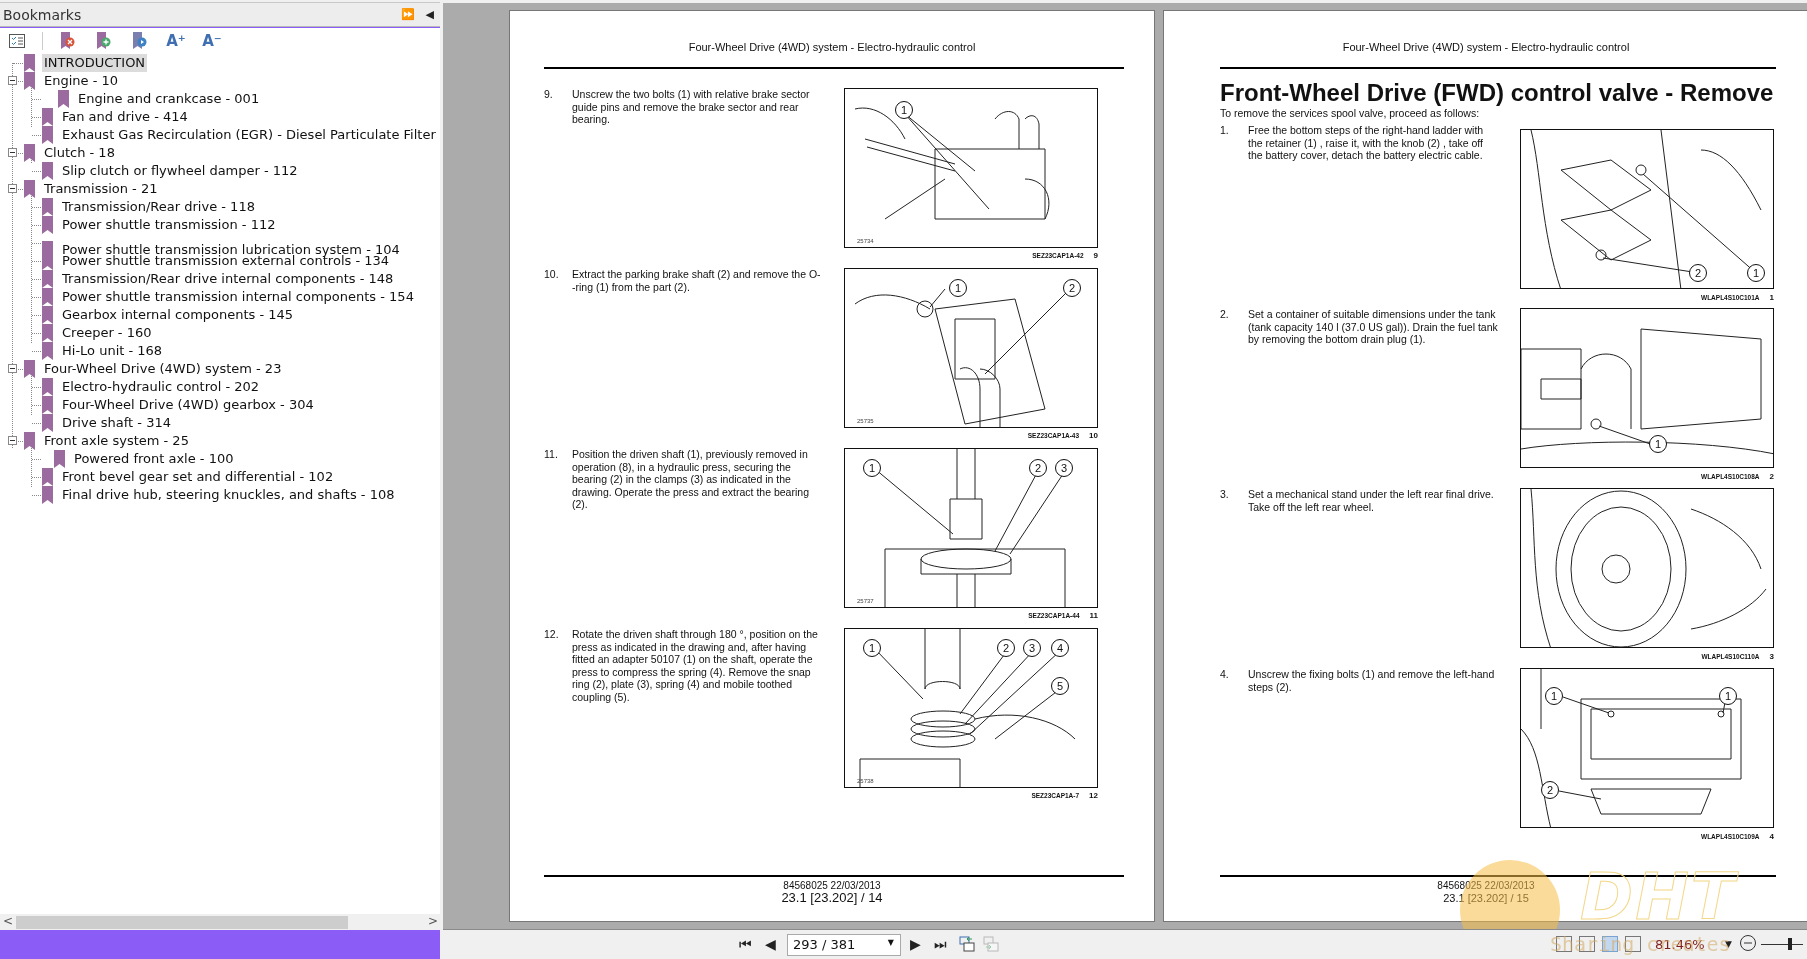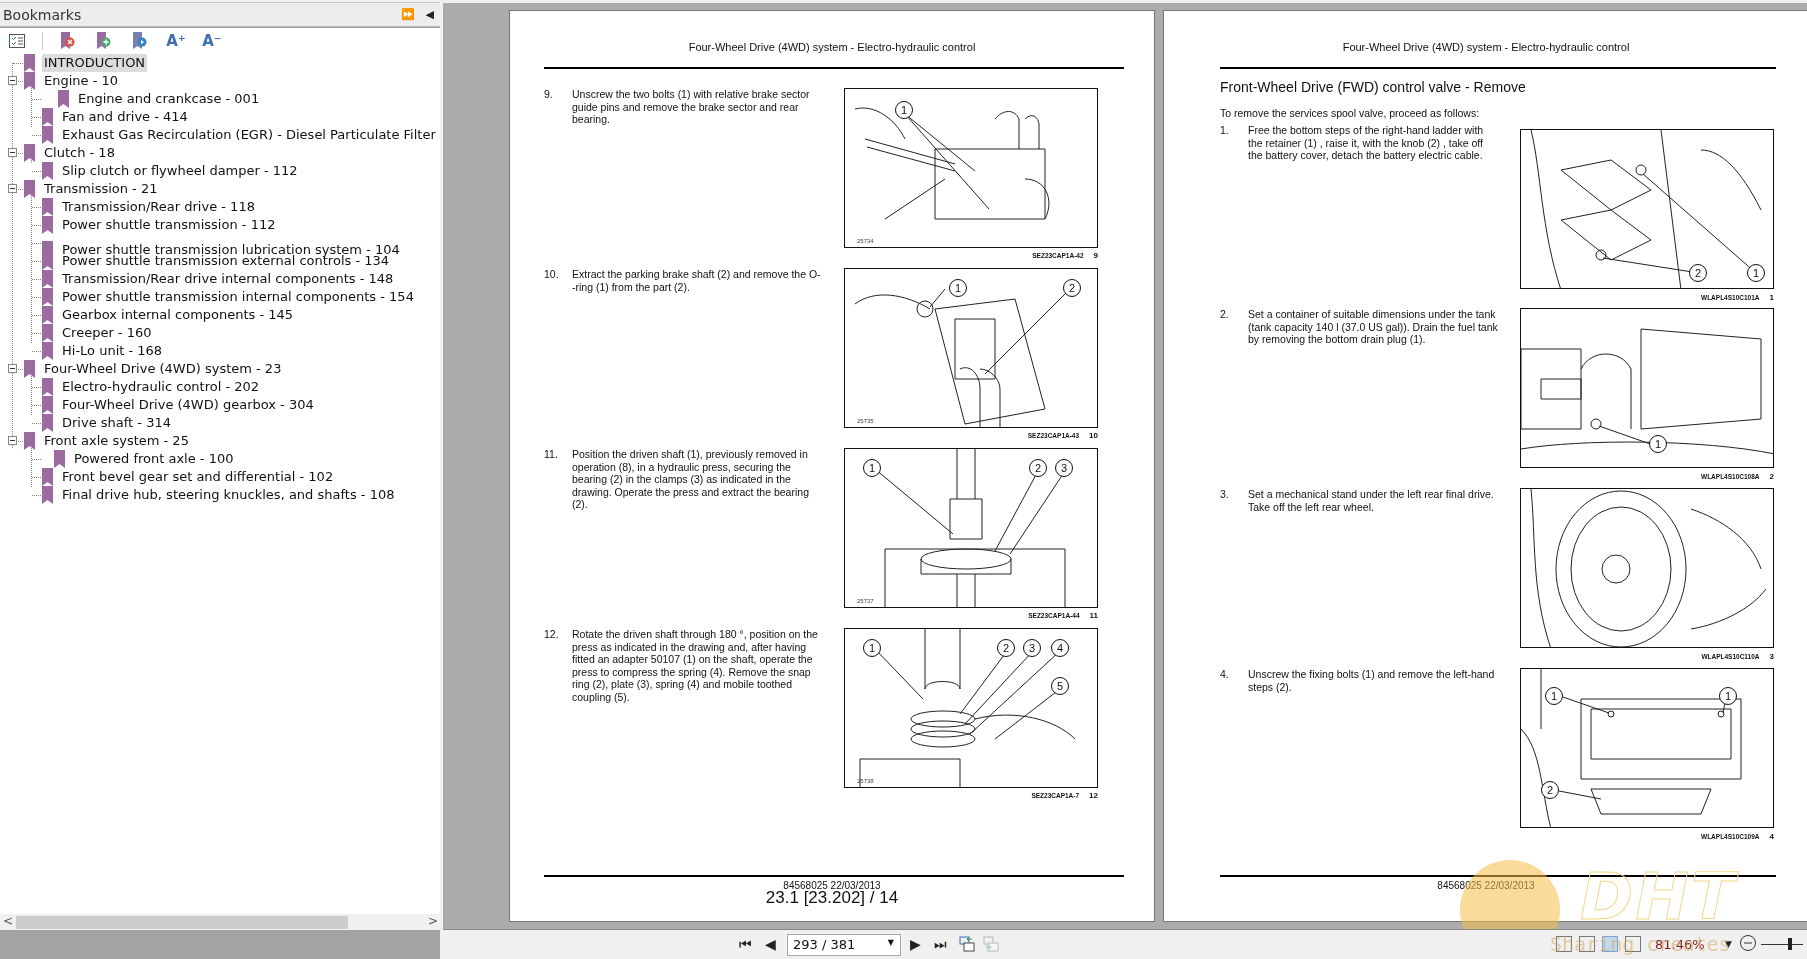--- a/index.html
+++ b/index.html
@@ -1,19 +1,19 @@
 <!DOCTYPE html>
 <html><head>
 <meta charset="utf-8">
 <style>
 *{box-sizing:border-box;margin:0;padding:0}
 html,body{width:1807px;height:959px;overflow:hidden;background:#f0f0f0;font-family:"DejaVu Sans","Liberation Sans",sans-serif}
 #app{position:relative;width:1807px;height:959px}
 
-#sidebar{position:absolute;left:0;top:0;width:443px;height:959px;background:#a3a3a3}
+#sidebar{position:absolute;left:0;top:0;width:443px;height:959px;background:#8b5cf6}
 #topstrip{position:absolute;left:0;top:0;width:443px;height:3px;background:#f0f0f0;border-bottom:1px solid #c8c8c8}
 #sb-header{position:absolute;left:0;top:3px;width:440px;height:24px;background:#ededed;border-bottom:1px solid #b9b9b9;display:flex;align-items:center;justify-content:space-between;padding:0 6px 0 3px}
 #sb-title{font-size:14px;color:#333}
 .hdr-btns{display:flex;gap:10px;font-size:11px;color:#222}
 #sb-toolbar{position:absolute;left:0;top:28px;width:440px;height:26px;background:#fff;display:flex;align-items:center;padding-left:6px;gap:0}
 .tb-ico{width:22px;height:20px;display:flex;align-items:center;justify-content:center;margin-right:14px}
 .tb-sep{width:1px;height:18px;background:#ccc;margin-right:14px}
 #tree{position:absolute;left:0;top:54px;width:440px;height:860px;background:#fff;overflow:hidden}
 .node{position:absolute;height:18px;display:flex;align-items:center;white-space:nowrap;font-size:13px;color:#111}
 .node .lbl{padding:0 2px;line-height:18px}
@@ -37,21 +37,21 @@
 .runhead{position:absolute;top:30px;left:0;width:100%;text-align:center;font-size:11px}
 .rule{position:absolute;height:2px;background:#000}
 .step{position:absolute;font-size:10.5px;line-height:12.5px}
 .step .num{position:absolute;left:0;top:0}
 .step .txt{position:absolute;left:28px;top:0;width:250px}
 .fig{position:absolute;border:1.5px solid #111;background:#fff;overflow:hidden}
 .figcap{position:absolute;font-size:6.5px;font-weight:bold;text-align:right}
 .figcap .n{font-size:8px;margin-left:10px}
 .figno{position:absolute;left:12px;bottom:3px;font-size:6px;color:#444}
 .foot{position:absolute;left:0;width:100%;text-align:center;font-size:10px;line-height:12px}
-.sec-title{position:absolute;left:56px;top:68px;font-size:14px;font-weight:normal}
+.sec-title{position:absolute;left:56px;top:68px;font-size:24px;font-weight:bold}
 .intro{position:absolute;left:56px;top:96px;font-size:10.5px}
 .callout{position:absolute;width:18px;height:18px;border:1.2px solid #111;border-radius:50%;background:#fff;font-size:11px;text-align:center;line-height:16px}
 
 #bottombar{position:absolute;left:443px;top:929px;width:1364px;height:30px;background:#f0f0f0;border-top:1px solid #8a8a8a}
 .nav-btn{position:absolute;top:6px;font-size:14px;color:#222}
 #pagebox{position:absolute;left:344px;top:4px;width:114px;height:22px;border:1px solid #aaa;background:#fff;font-size:13px;padding:2px 5px;color:#111}
 #pagebox .dd{position:absolute;right:6px;top:3px;font-size:8px}
 #zoomval{position:absolute;left:1167px;top:7px;font-size:13px;color:#7f1d1d}
 .view-ico{position:absolute;top:6px;width:16px;height:16px;border:1px solid #777}
 #watermark{position:absolute;left:1460px;top:860px;width:100px;height:100px;border-radius:50%;background:rgba(245,190,70,0.55)}
@@ -356,21 +356,21 @@
         <div class="callout" style="left:152px;top:10px">2</div>
         <div class="callout" style="left:178px;top:10px">3</div>
         <div class="callout" style="left:206px;top:10px">4</div>
         <div class="callout" style="left:206px;top:48px">5</div>
         <span class="figno">25738</span>
       </div>
       <div class="figcap" style="left:434px;top:780px;width:154px"><span>SEZ23CAP1A-7</span><span class="n">12</span></div>
 
       <div class="rule" style="left:34px;top:864px;width:580px"></div>
       <div class="foot" style="top:869px">84568025 22/03/2013</div>
-      <div class="foot" style="top:881px;font-size:17px">23.1 [23.202] / 14</div>
+      <div class="foot" style="top:881px;font-size:13px">23.1 [23.202] / 14</div>
     </div>
 
     <div class="page" id="page-right">
       <div class="runhead">Four-Wheel Drive (4WD) system - Electro-hydraulic control</div>
       <div class="rule" style="left:56px;top:56px;width:556px"></div>
       <div class="sec-title">Front-Wheel Drive (FWD) control valve - Remove</div>
       <div class="intro">To remove the services spool valve, proceed as follows:</div>
 
       <div class="step" style="left:56px;top:113px">
         <span class="num">1.</span>
@@ -449,20 +449,21 @@
             <line x1="38" y1="122" x2="80" y2="130" stroke="#222"></line>
           </svg>
         <div class="callout" style="left:24px;top:18px">1</div>
         <div class="callout" style="left:198px;top:18px">1</div>
         <div class="callout" style="left:20px;top:112px">2</div>
       </div>
       <div class="figcap" style="left:456px;top:821px;width:154px"><span>WLAPL4S10C109A</span><span class="n">4</span></div>
 
       <div class="rule" style="left:56px;top:864px;width:556px"></div>
       <div class="foot" style="top:869px">84568025 22/03/2013</div>
+      <div class="foot" style="top:881px;font-size:11px">23.1 [23.202] / 15</div>
     </div>
   </div>
 
   <div id="watermark"></div>
   <div id="wm-text">DHT</div>
 
   <div id="bottombar">
     <span class="nav-btn" style="left:296px">⏮</span>
     <span class="nav-btn" style="left:322px">◀</span>
     <div id="pagebox">

